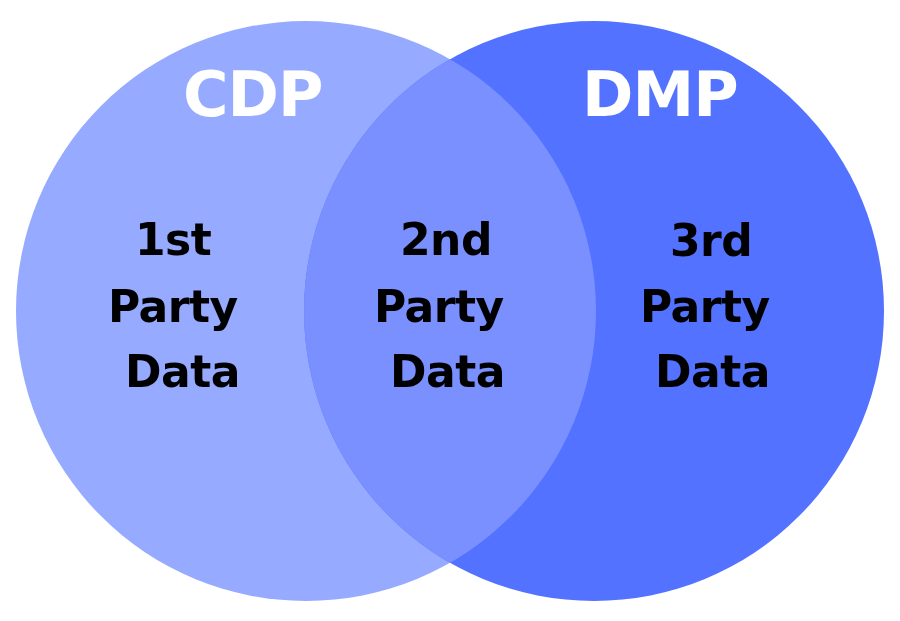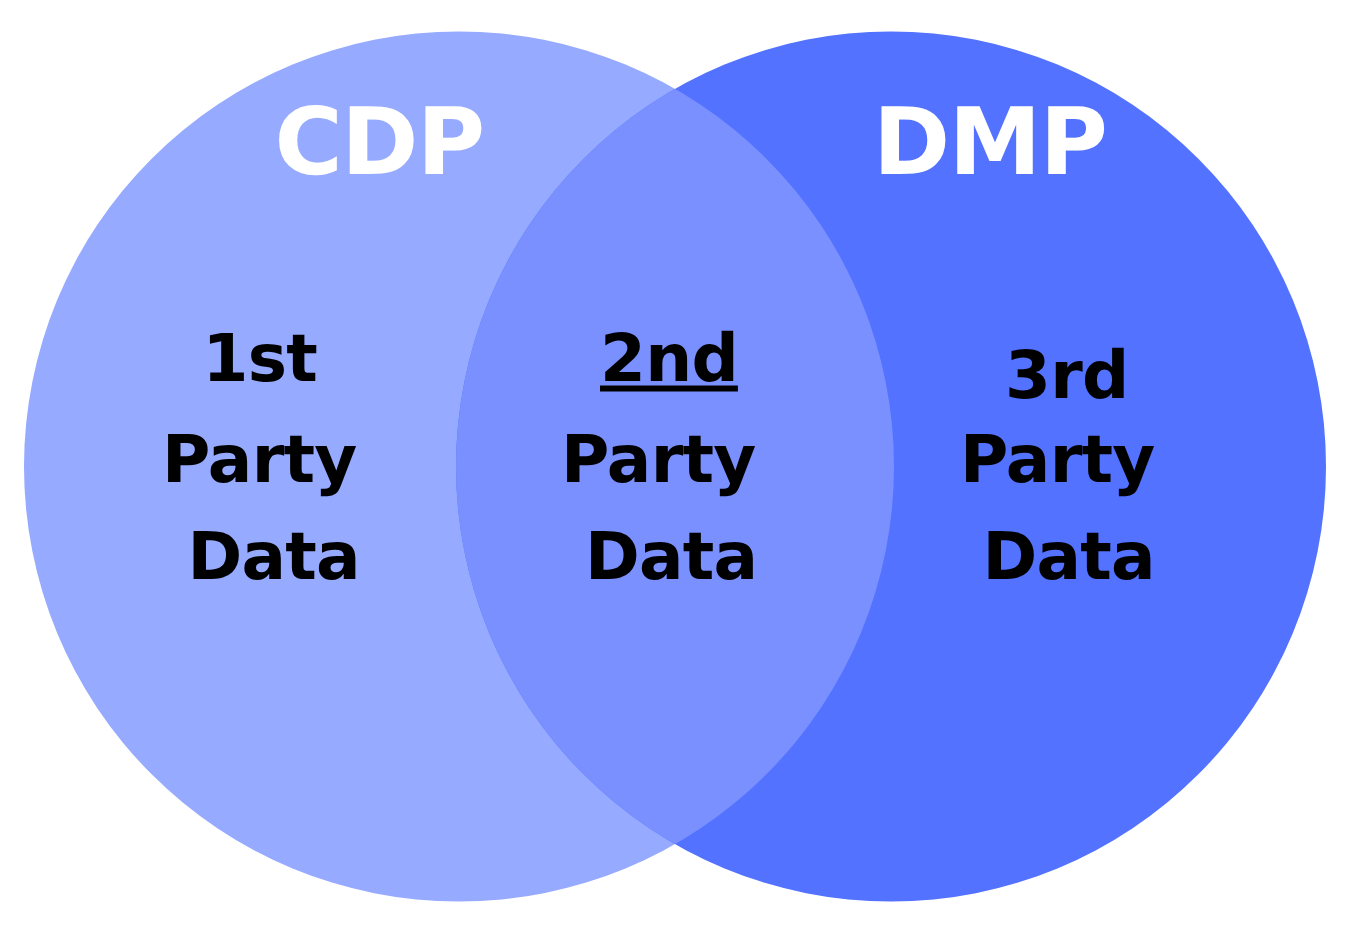--- a/index.html
+++ b/index.html
@@ -45,23 +45,23 @@
   <div class="title" style="left:582px; top:64px;">DMP</div>
   <div class="title" style="left:183px; top:64px;">CDP</div>
 
   <div class="block" style="left:0; top:0;">
     <div class="line" style="left:135px; top:215px;">1st</div>
     <div class="line" style="left:108px; top:282px;">Party</div>
     <div class="line" style="left:125px; top:347px;">Data</div>
   </div>
 
   <div class="block" style="left:0; top:0;">
-    <div class="line" style="left:400px; top:215px;text-decoration:underline;">2nd</div>
+    <div class="line" style="left:400px; top:215px;">2nd</div>
     <div class="line" style="left:374px; top:282px;">Party</div>
     <div class="line" style="left:390px; top:347px;">Data</div>
   </div>
 
   <div class="block" style="left:0; top:0;">
-    <div class="line" style="left:670px; top:226px;">3rd</div>
+    <div class="line" style="left:670px; top:216px;">3rd</div>
     <div class="line" style="left:640px; top:282px;">Party</div>
     <div class="line" style="left:655px; top:347px;">Data</div>
   </div>
 </div>
 
 </body></html>

